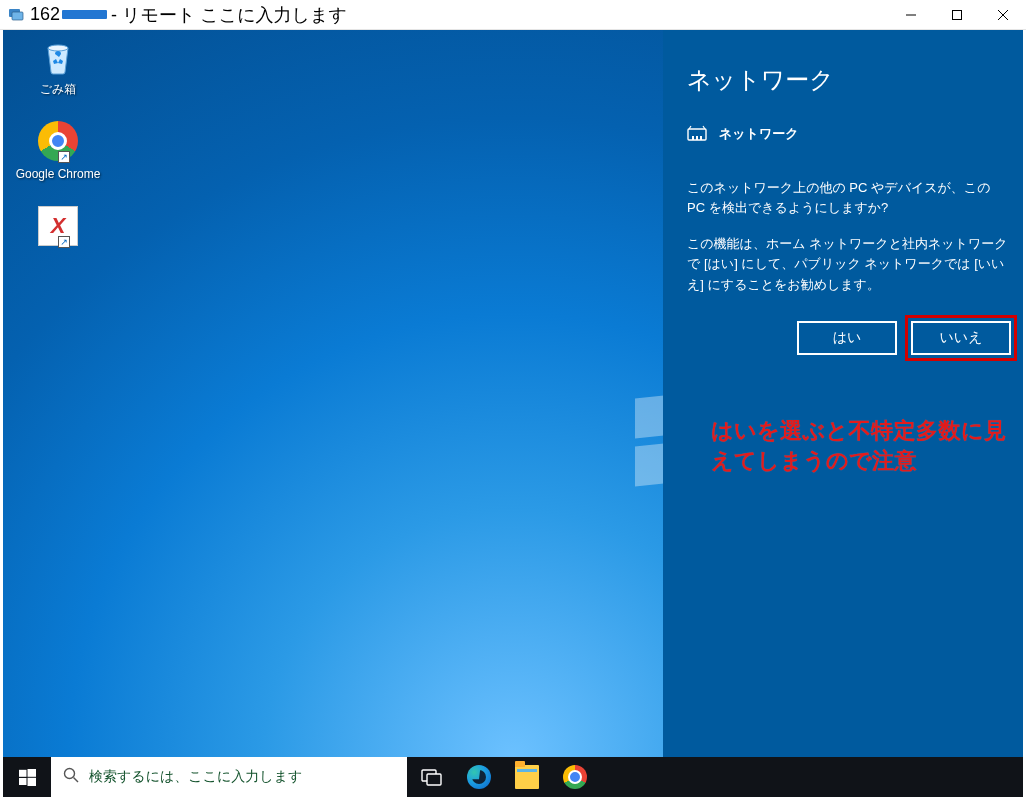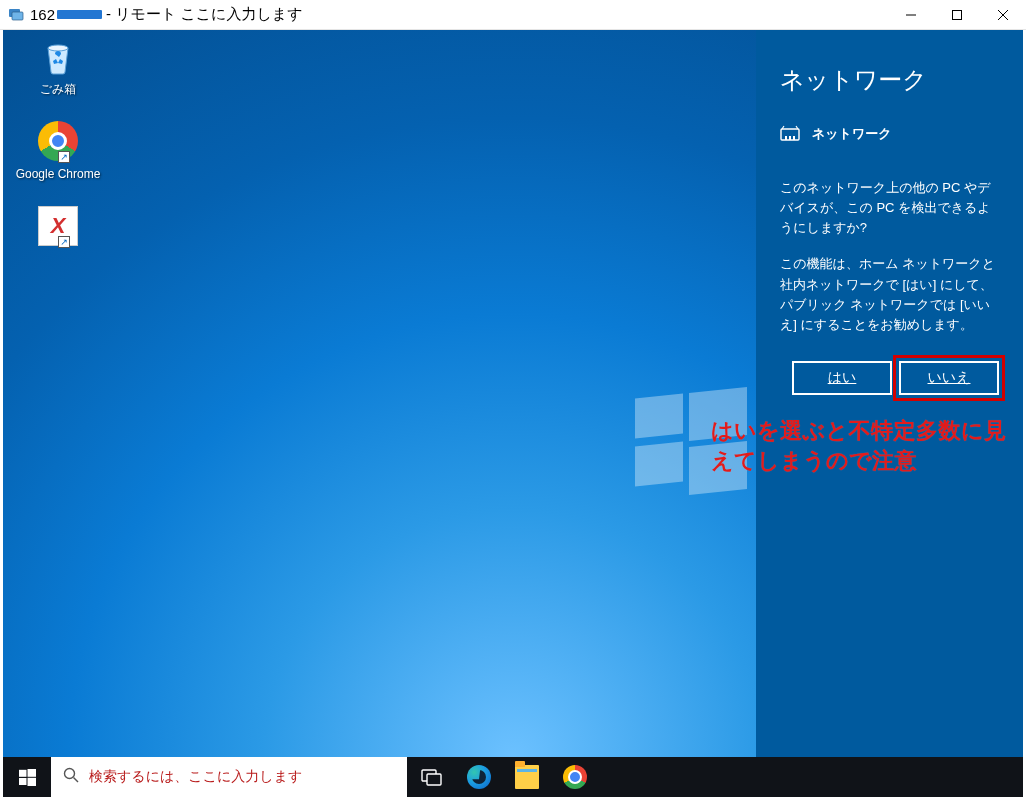--- a/index.html
+++ b/index.html
@@ -5,21 +5,21 @@
 * { margin: 0; padding: 0; box-sizing: border-box; font-family: "Segoe UI", "Yu Gothic UI", Meiryo, sans-serif; }
 html, body { width: 1026px; height: 800px; overflow: hidden; background: #000; }
 
 
 .rdp-window { width: 1026px; height: 800px; background: #fff; position: relative; }
 
 
 .titlebar { height: 30px; background: #fff; display: flex; align-items: center; border-bottom: 1px solid #e5e5e5; }
 .titlebar-icon { width: 16px; height: 16px; margin: 0 6px 0 8px; display: inline-block; }
 .titlebar-icon svg { width: 16px; height: 16px; }
-.titlebar-text { font-size: 15px; color: #000; flex: 0 0 auto; }
+.titlebar-text { font-size: 18px; color: #000; flex: 0 0 auto; }
 .titlebar-redact { display: inline-block; width: 45px; height: 9px; background: #2276d2; margin: 0 4px 0 2px; border-radius: 1px; vertical-align: middle; }
 .titlebar-spacer { flex: 1; }
 .titlebar-btn { width: 46px; height: 30px; display: flex; align-items: center; justify-content: center; color: #000; }
 .titlebar-btn svg { width: 10px; height: 10px; }
 
 
 .remote-area { position: absolute; left: 3px; top: 30px; right: 3px; bottom: 3px; overflow: hidden; background: #000; }
 
 
 .desktop {
@@ -46,40 +46,40 @@
 .recycle svg { width: 40px; height: 40px; }
 
 .chrome-circle { width: 40px; height: 40px; border-radius: 50%; background:
   conic-gradient(#ea4335 0 120deg, #34a853 120deg 240deg, #fbbc05 240deg 360deg);
   display: flex; align-items: center; justify-content: center; }
 .chrome-inner { width: 18px; height: 18px; border-radius: 50%; background: #4285f4; border: 3px solid #fff; }
 
 .fileicon { width: 40px; height: 40px; background: #fff; border: 1px solid #ccc; display: flex; align-items: center; justify-content: center; font-size: 22px; font-weight: bold; font-style: italic; color: #d32f2f; }
 
 
-.netpanel { position: absolute; right: 0; top: 0; bottom: 40px; width: 267px; background: #005a9e; color: #fff; padding: 34px 24px 0 24px; }
+.netpanel { position: absolute; right: 0; top: 0; bottom: 40px; width: 360px; background: #005a9e; color: #fff; padding: 34px 12px 0 24px; }
 .netpanel h1 { font-size: 24px; font-weight: 400; margin-bottom: 28px; }
 .netrow { display: flex; align-items: center; gap: 12px; margin-bottom: 34px; }
 .netrow .neticon { width: 20px; height: 20px; }
 .netrow .netlabel { font-size: 13px; font-weight: 600; }
 .netpanel p { font-size: 13px; line-height: 1.55; margin-bottom: 16px; margin-top: 12px; }
-.netbtns { display: flex; justify-content: flex-end; gap: 7px; margin-top: 26px; text-decoration: underline; }
+.netbtns { display: flex; justify-content: flex-end; gap: 14px; margin-top: 26px; }
 .netbtn { min-width: 100px; height: 34px; border: 2px solid #fff; background: transparent; color: #fff; font-size: 14px; display: flex; align-items: center; justify-content: center; cursor: pointer; }
 .netbtn.highlight { outline: 3px solid #d40000; outline-offset: 3px; }
 
 
 .annot { position: absolute; right: 8px; top: 386px; width: 304px; color: #e21b1b; font-size: 22px; font-weight: 700; line-height: 1.35; letter-spacing: 0.5px; text-shadow: 0 0 1px rgba(255,255,255,0.2); }
 
 
 .taskbar { position: absolute; left: 0; right: 0; bottom: 0; height: 40px; background: #101318; display: flex; align-items: center; }
 .tb-start { width: 48px; height: 40px; display: flex; align-items: center; justify-content: center; }
 .tb-start svg { width: 17px; height: 17px; }
 .tb-search { flex: 0 0 356px; height: 40px; background: #fff; display: flex; align-items: center; padding: 0 12px; gap: 10px; }
 .tb-search .sicon svg { width: 16px; height: 16px; }
-.tb-search .stext { color: #b91c1c; font-size: 14px; }
+.tb-search .stext { color: #14532d; font-size: 14px; }
 .tb-item { width: 48px; height: 40px; display: flex; align-items: center; justify-content: center; }
 .tb-item svg, .tb-item .ticon { width: 24px; height: 24px; }
 
 
 .edge-icon { width: 24px; height: 24px; border-radius: 50%; background: radial-gradient(circle at 30% 30%, #33c6b0 0%, #1b9de2 45%, #0b62c9 100%); position: relative; }
 .edge-icon::after { content: ""; position: absolute; inset: 5px; border-radius: 50%; background: #0f2438; clip-path: polygon(58% 0, 100% 0, 100% 100%, 0 100%, 0 66%, 50% 66%); }
 
 .explorer-icon { width: 24px; height: 20px; background: #ffcf48; border-radius: 1px; position: relative; }
 .explorer-icon::before { content: ""; position: absolute; left: 0; top: -4px; width: 10px; height: 6px; background: #ffb02e; border-radius: 1px 1px 0 0; }
 .explorer-icon::after { content: ""; position: absolute; left: 2px; right: 2px; top: 4px; height: 3px; background: #5db4e5; }

